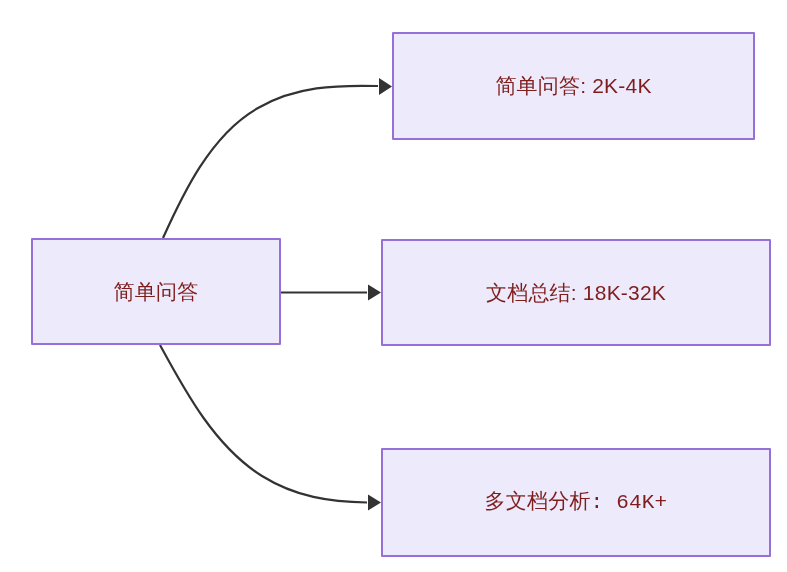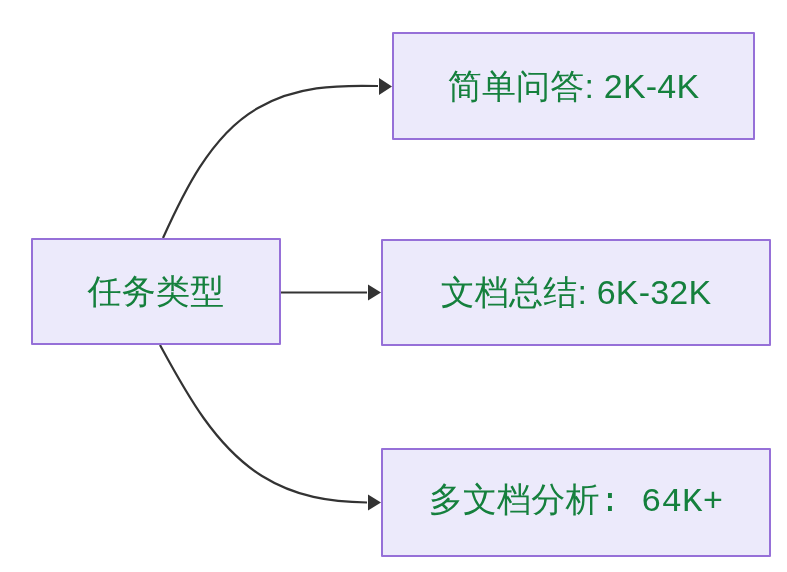--- a/index.html
+++ b/index.html
@@ -45,22 +45,22 @@
     box-sizing: border-box;
     background: #ECEAFB;
     border: 2px solid #9670D8;
     border-radius: 1px;
     display: flex;
     align-items: center;
     justify-content: center;
     z-index: 2;
   }
   .node-label {
-    font-size: 34px;
-    color: #15803d;
+    font-size: 21px;
+    color: #7f1d1d;
     line-height: 1.2;
     letter-spacing: 0.2px;
     white-space: nowrap;
   }
   #node-source {
     left: 31px;
     top: 238px;
     width: 250px;
     height: 107px;
   }
@@ -101,28 +101,28 @@
       <polygon class="edge-head" points="368,284.5 381,292.5 368,300.5"></polygon>
     </g>
 
     <g>
       <path class="edge-path" d="M 160,345 C 184,389 214,446 262,476 C 296,497 330,502 367,502.5"></path>
       <polygon class="edge-head" points="368,494.5 381,502.5 368,510.5"></polygon>
     </g>
   </svg>
 
   <div class="node" id="node-source">
-    <span class="node-label">任务类型</span>
+    <span class="node-label">简单问答</span>
   </div>
 
   <div class="node" id="node-simple-qa">
     <span class="node-label">简单问答: 2K-4K</span>
   </div>
 
   <div class="node" id="node-doc-summary">
-    <span class="node-label">文档总结: 6K-32K</span>
+    <span class="node-label">文档总结: 18K-32K</span>
   </div>
 
   <div class="node" id="node-multi-doc">
     <span class="node-label">多文档分析: 64K+</span>
   </div>
 
 </div>
 
 </body></html>

